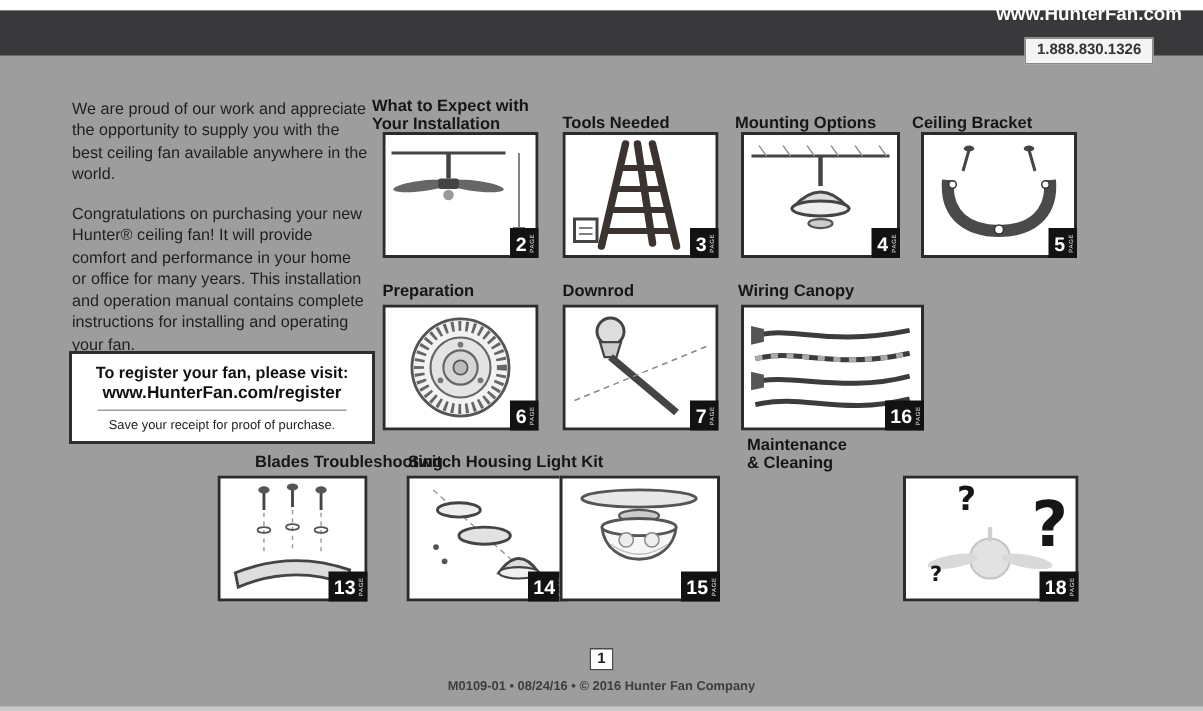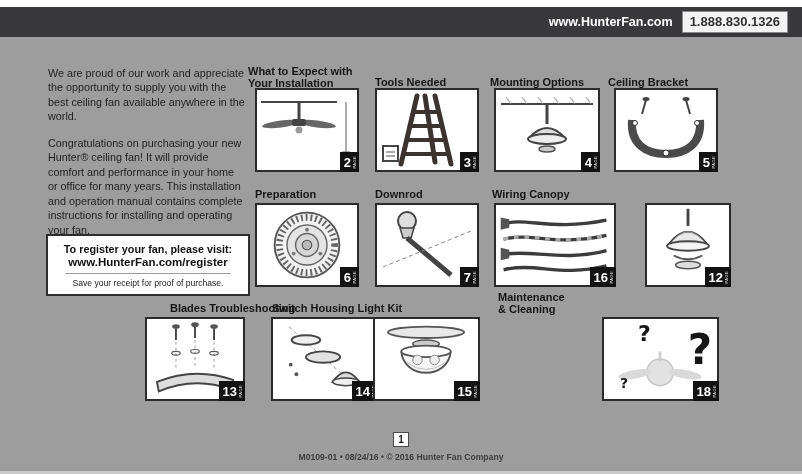--- a/index.html
+++ b/index.html
@@ -4,23 +4,23 @@
 <style>
   * { margin:0; padding:0; box-sizing:border-box; }
   html,body { background:#ffffff; font-family:"Liberation Sans", sans-serif; }
   .page { position:relative; width:802px; height:474px; background:#9d9d9d; overflow:hidden; }
   .top-strip { position:absolute; top:0; left:0; right:0; height:7px; background:#ffffff; }
   .bottom-strip { position:absolute; bottom:0; left:0; right:0; height:3px; background:#c9c9c9; }
 
   .header { position:absolute; top:7px; left:0; right:0; height:30px; background:#39393b;
             display:flex; align-items:center; padding:0 14px; }
   .header-title { color:#fff; font-weight:bold; font-size:14px; letter-spacing:.2px; }
-  .header-right { margin-left:auto; display:flex; align-items:center; gap:9px; }
+  .header-right { margin-left:auto; display:flex; align-items:center; gap:9px;flex-direction:column; }
   .header-site { color:#fff; font-weight:bold; font-size:12.5px; }
-  .phone-badge { background:#f4f4f4; color:#333; font-size:13px; font-weight:bold;
+  .phone-badge { background:#f4f4f4; color:#333; font-size:10px; font-weight:bold;
                  padding:2px 7px; border:1px solid #8a8a8a; line-height:1.2; }
 
   .intro { position:absolute; left:48px; top:66px; width:198px; color:#1f1f1f;
            font-size:10.8px; line-height:1.34; }
   .intro p + p { margin-top:12px; }
 
   .register-box { position:absolute; left:46px; top:234px; width:204px; background:#ffffff;
                   border:2px solid #2e2e2e; text-align:center; padding:7px 5px 6px; }
   .register-box .r1 { font-weight:bold; font-size:10.8px; color:#111; }
   .register-box .r2 { font-weight:bold; font-size:11.5px; color:#111; margin-top:1px; }
@@ -210,34 +210,20 @@
       <path d="M6 36 C 35 28, 60 44, 114 32" stroke="#aaa" stroke-width="3.5" fill="none" stroke-dasharray="5 6"></path>
       <path d="M3 13 L12 15 L12 24 L3 26 Z" fill="#555"></path>
       <path d="M3 45 L12 47 L12 56 L3 58 Z" fill="#555"></path>
     </svg>
     <div class="badge">
       <span class="badge-num">16</span>
       <span class="badge-page">PAGE</span>
     </div>
   </div>
 
-  <div class="thumb" style="left:645px; top:203px; width:86px; height:84px;">
-    <svg viewBox="0 0 86 84">
-      <line x1="43" y1="4" x2="43" y2="22" stroke="#444" stroke-width="3"></line>
-      <path d="M22 42 Q43 14 64 42 Z" fill="#e8e8e8" stroke="#444" stroke-width="2"></path>
-      <path d="M30 34 Q43 22 56 34" stroke="#999" fill="none" stroke-width="1"></path>
-      <ellipse cx="43" cy="43" rx="22" ry="5" fill="#f4f4f4" stroke="#444" stroke-width="2"></ellipse>
-      <path d="M28 53 Q43 61 58 53" stroke="#555" fill="none" stroke-width="2"></path>
-      <ellipse cx="43" cy="63" rx="13" ry="4" fill="#ddd" stroke="#555" stroke-width="1.5"></ellipse>
-    </svg>
-    <div class="badge">
-      <span class="badge-num">12</span>
-      <span class="badge-page">PAGE</span>
-    </div>
-  </div>
 
   <div class="toc-title" style="left:170px; top:303px;">Blades Troubleshooting</div>
   <div class="toc-title" style="left:272px; top:303px;">Switch Housing Light Kit</div>
   <div class="toc-title wrap" style="left:498px; top:292px; width:112px;">
     <span>Maintenance</span><br>
     <span>&amp; Cleaning</span>
   </div>
 
   <div class="thumb" style="left:145px; top:317px; width:100px; height:84px;">
     <svg viewBox="0 0 100 84">

